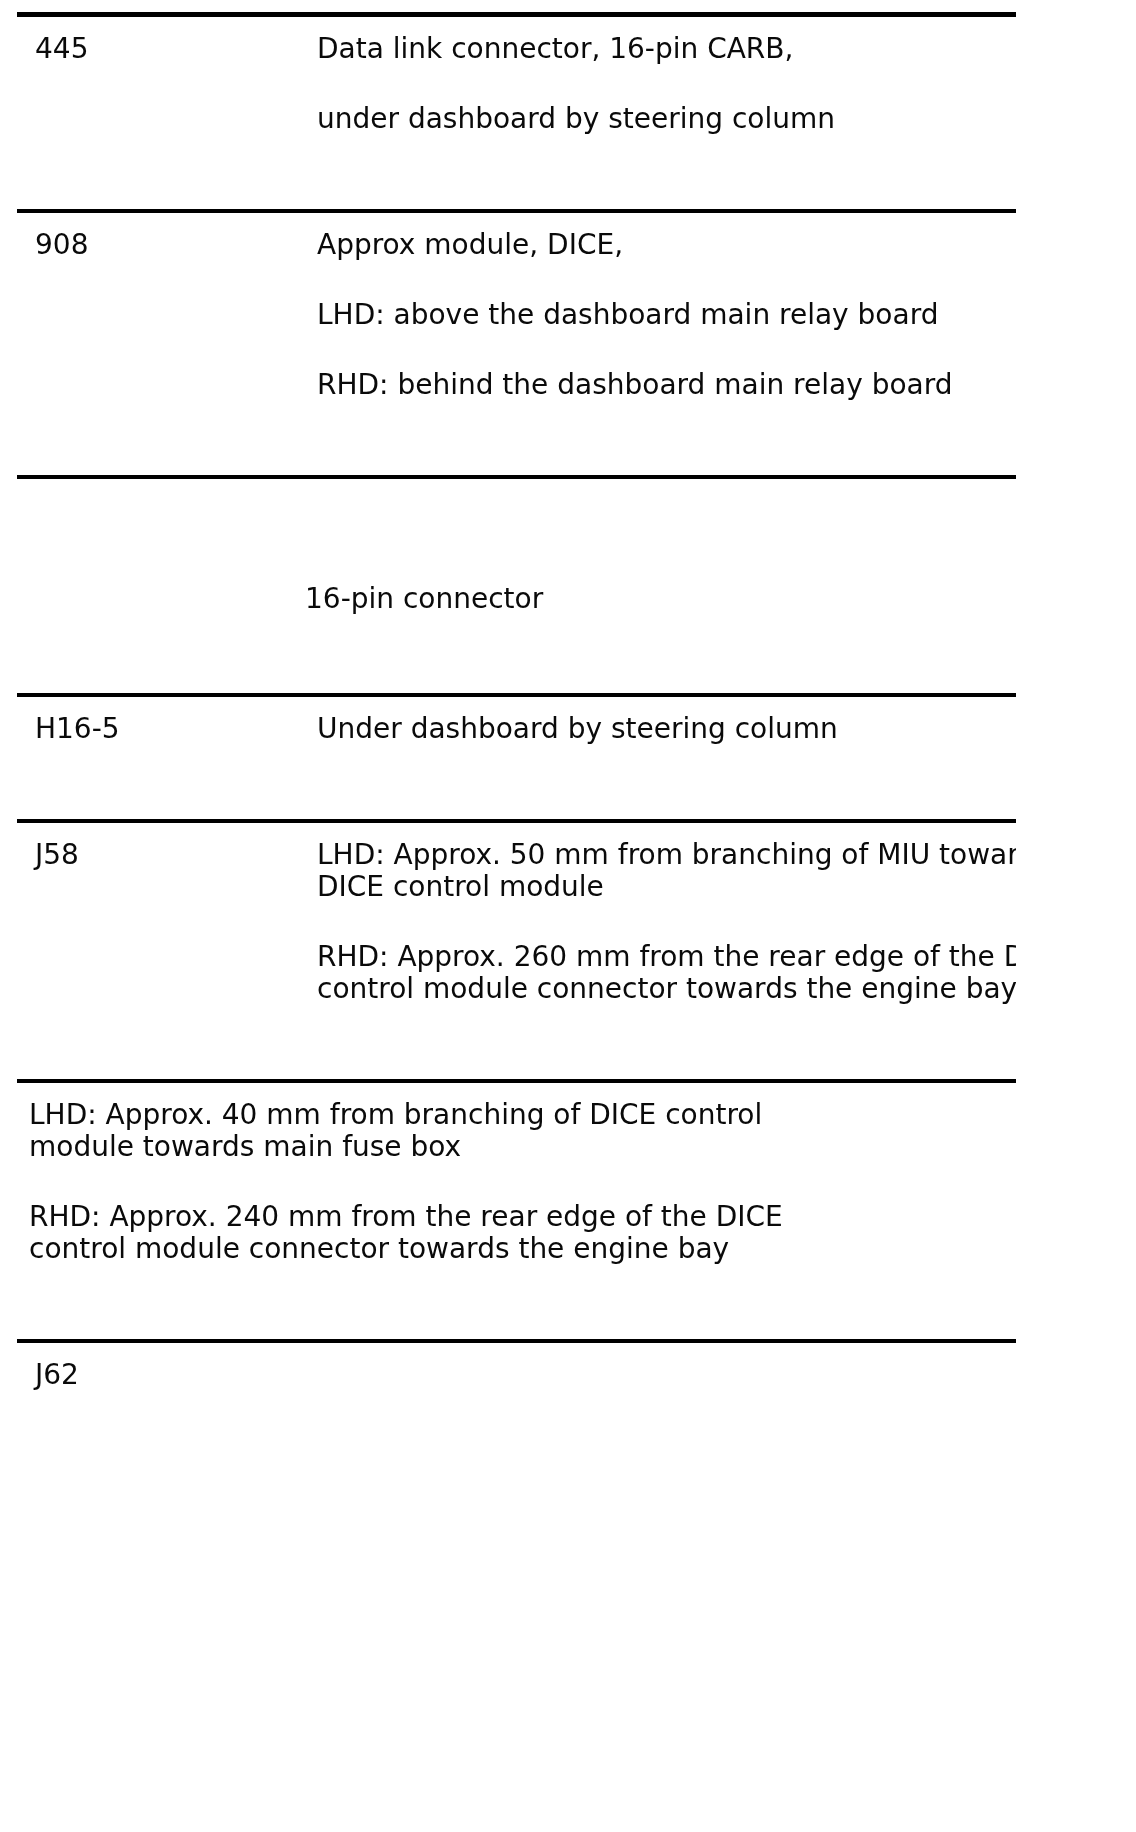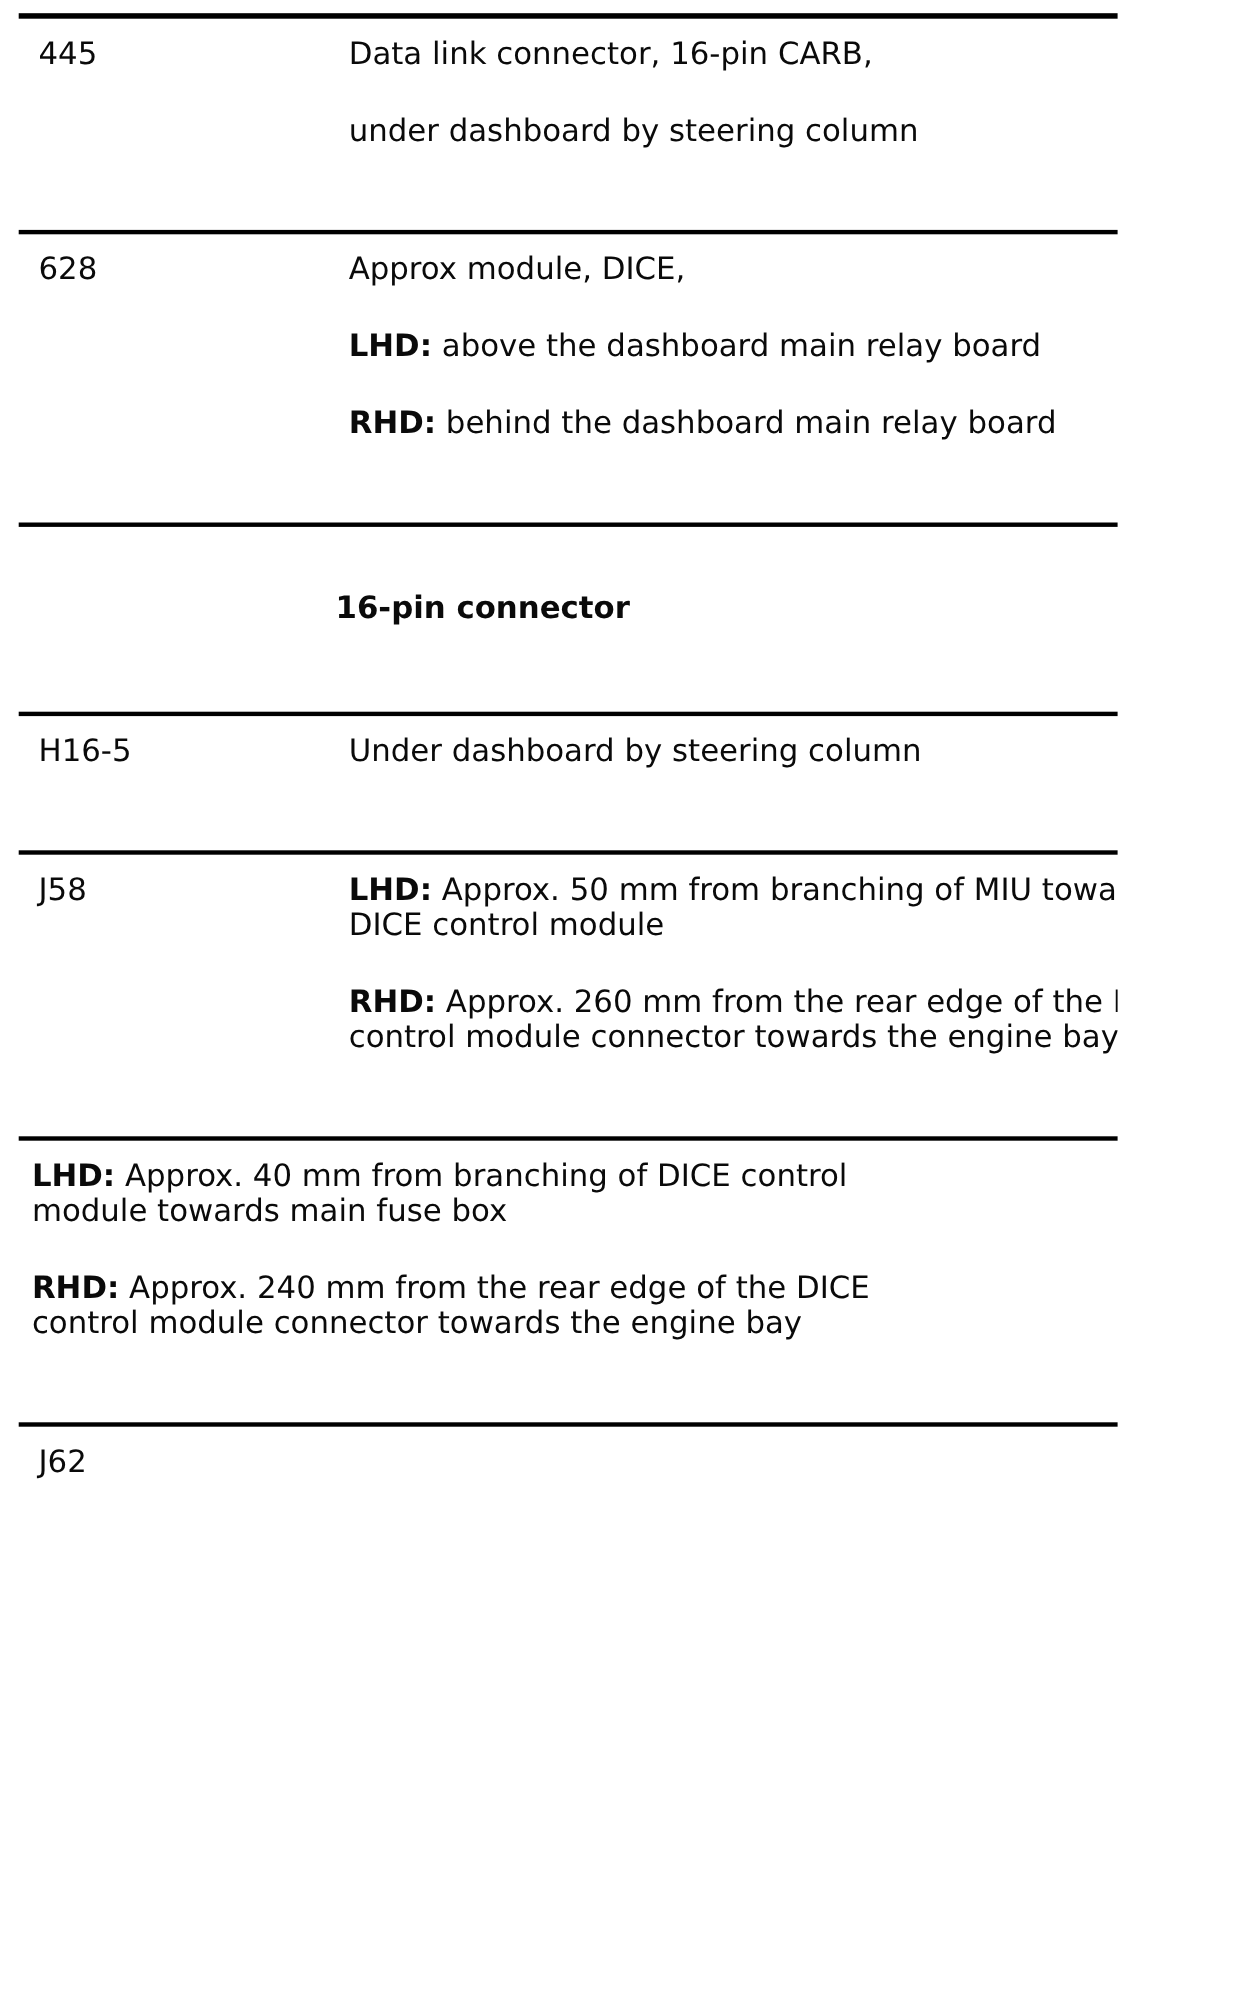--- a/index.html
+++ b/index.html
@@ -24,49 +24,49 @@
   }
   .row {
     margin-left: 17px;
     width: 1113px;
     border-top: 4px solid #000000;
     display: flex;
     align-items: flex-start;
   }
   .row:first-child { border-top-width: 5px; }
   .entry-row { padding: 16px 0 74px 0; }
-  .section-row { padding: 58px 0 78px 0; }
+  .section-row { padding: 104px 0 78px 0; }
   .cell-id {
     box-sizing: border-box;
     flex: 0 0 288px;
     padding-left: 18px;
   }
   .cell-desc {
     flex: 0 1 auto;
     width: 823px;
     max-width: 823px;
   }
   .para { margin: 0 0 38px 12px; }
   .para:last-child { margin-bottom: 0; }
-  b, .section-title { font-weight: bold; }
+  b, .section-title { font-weight: normal; }
 </style>
 </head>
 <body>
 
 <div class="page">
   <div>
       <div class="row entry-row">
         <div class="cell-id">445</div>
         <div class="cell-desc">
           <p class="para">Data link connector, 16-pin CARB,</p>
           <p class="para">under dashboard by steering column</p>
         </div>
       </div>
       <div class="row entry-row">
-        <div class="cell-id">628</div>
+        <div class="cell-id">908</div>
         <div class="cell-desc">
           <p class="para">Approx module, DICE,</p>
           <p class="para"><b>LHD:</b> above the dashboard main relay board</p>
           <p class="para"><b>RHD:</b> behind the dashboard main relay board</p>
         </div>
       </div>
       <div class="row section-row">
         <div class="cell-id"></div>
         <div class="cell-desc"><span class="section-title">16-pin connector</span></div>
       </div>

